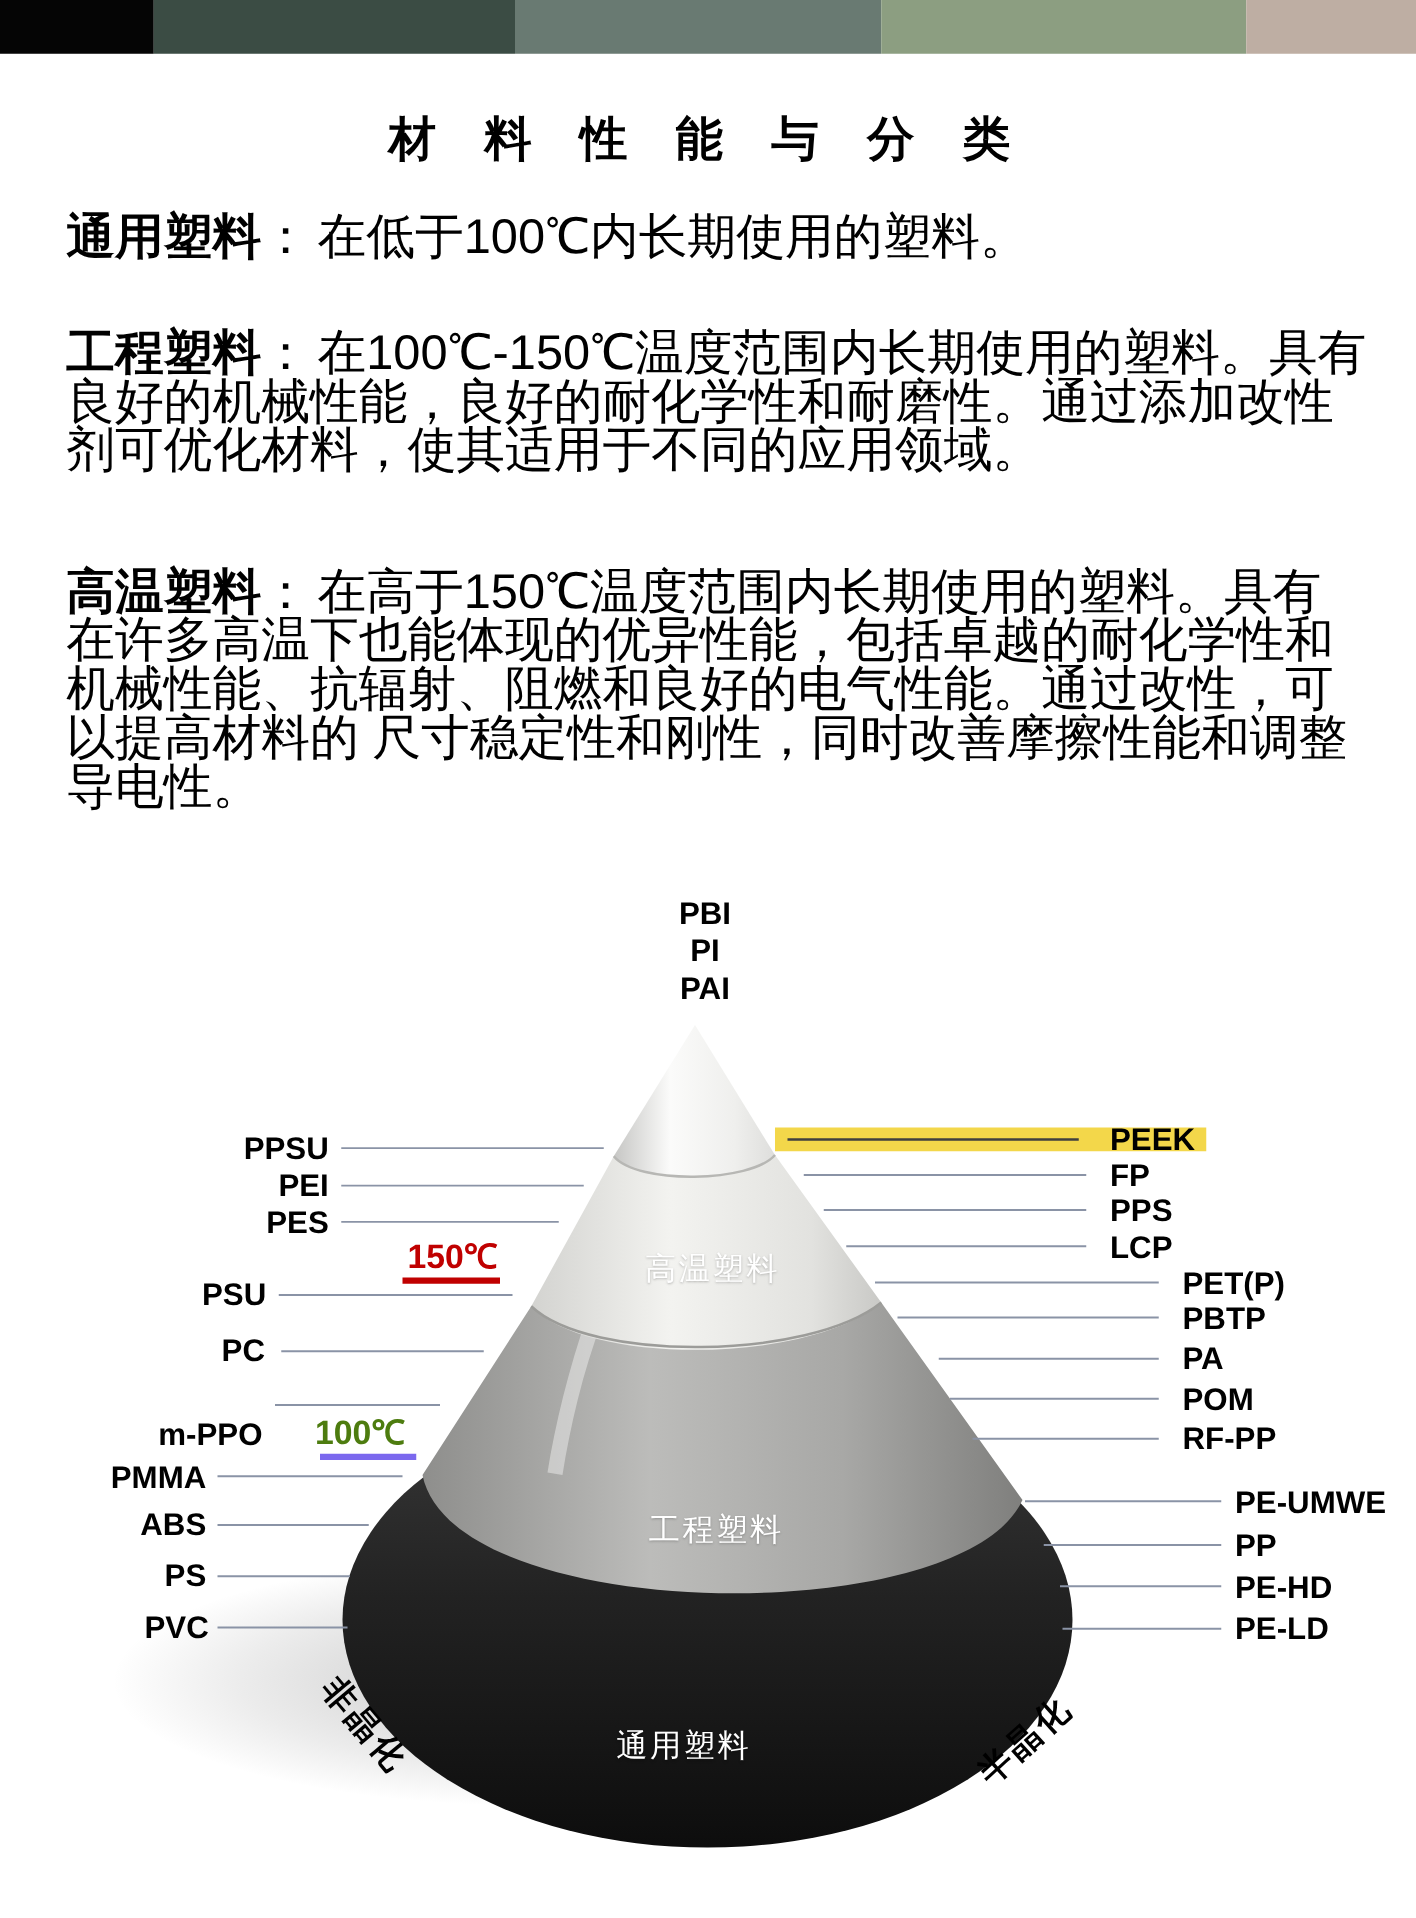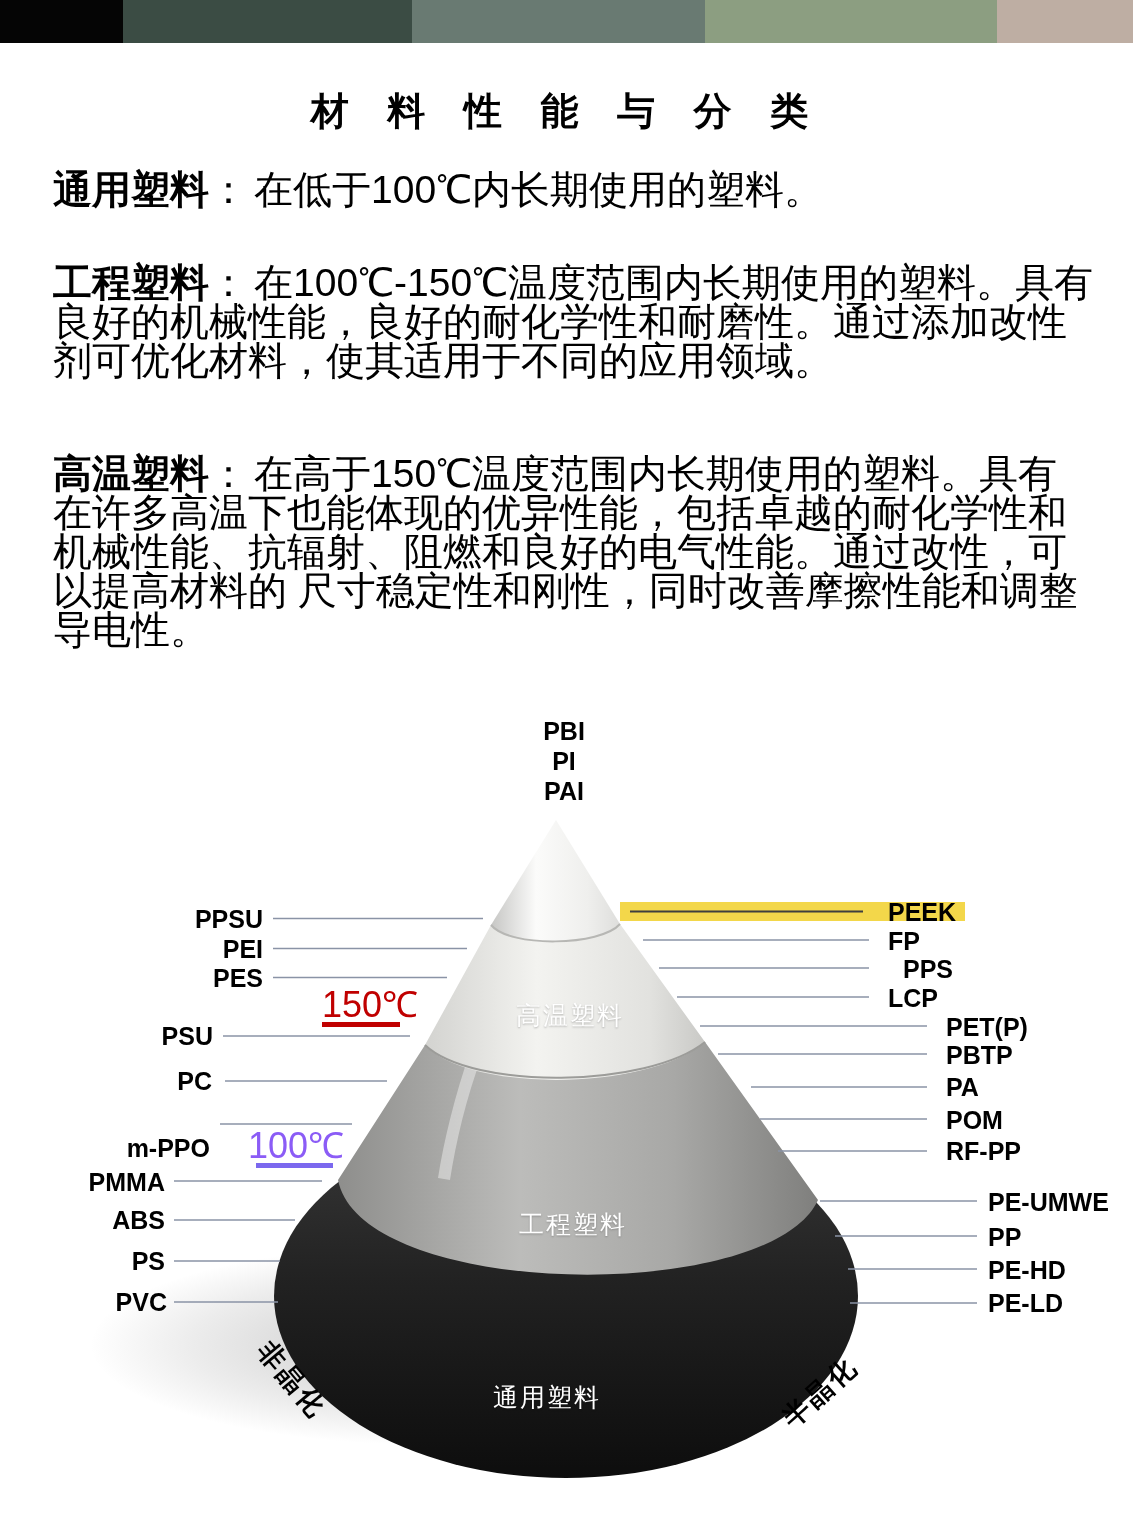--- a/index.html
+++ b/index.html
@@ -33,25 +33,25 @@
   .diagram{position:absolute;top:0;left:0;width:1133px;height:1516px;}
   .diagram svg{position:absolute;top:0;left:0;}
 
   .lbl{
     position:absolute;font-size:25px;line-height:30px;font-weight:700;
     white-space:nowrap;color:#000;
   }
   .lbl.toplbl{width:200px;text-align:center;}
   .lbl.leftlbl{text-align:right;}
   .templbl{
-    position:absolute;font-size:36px;line-height:30px;font-weight:400;
+    position:absolute;font-size:27px;line-height:30px;font-weight:700;
     width:80px;text-align:center;white-space:nowrap;
   }
   .t150{color:#c00000;}
-  .t100{color:#8b5cf6;}
+  .t100{color:#4d7c0f;}
   .layerlbl{
     position:absolute;width:200px;text-align:center;color:#ffffff;
     font-size:25px;line-height:30px;font-weight:400;letter-spacing:2px;
     text-shadow:0 1px 2px rgba(0,0,0,0.25);white-space:nowrap;
   }
   .axislbl{
     position:absolute;width:130px;text-align:center;color:#000;
     font-size:27px;line-height:30px;font-weight:700;letter-spacing:3px;white-space:nowrap;
   }
   .axisleft{transform:rotate(50deg);}
@@ -168,21 +168,21 @@
   <div class="lbl leftlbl" style="right:920px;top:1021px;">PSU</div>
   <div class="lbl leftlbl" style="right:921px;top:1066px;">PC</div>
   <div class="lbl leftlbl" style="right:923px;top:1109px;margin-top:24px;">m-PPO</div>
   <div class="lbl leftlbl" style="right:968px;top:1167px;">PMMA</div>
   <div class="lbl leftlbl" style="right:968px;top:1205px;">ABS</div>
   <div class="lbl leftlbl" style="right:968px;top:1246px;">PS</div>
   <div class="lbl leftlbl" style="right:966px;top:1287px;">PVC</div>
 
   <div class="lbl" style="left:888px;top:897px;">PEEK</div>
   <div class="lbl" style="left:888px;top:926px;">FP</div>
-  <div class="lbl" style="left:888px;top:954px;margin-left:15px;">PPS</div>
+  <div class="lbl" style="left:888px;top:954px;">PPS</div>
   <div class="lbl" style="left:888px;top:983px;">LCP</div>
   <div class="lbl" style="left:946px;top:1012px;">PET(P)</div>
   <div class="lbl" style="left:946px;top:1040px;">PBTP</div>
   <div class="lbl" style="left:946px;top:1072px;">PA</div>
   <div class="lbl" style="left:946px;top:1105px;">POM</div>
   <div class="lbl" style="left:946px;top:1136px;">RF-PP</div>
   <div class="lbl" style="left:988px;top:1187px;">PE-UMWE</div>
   <div class="lbl" style="left:988px;top:1222px;">PP</div>
   <div class="lbl" style="left:988px;top:1255px;">PE-HD</div>
   <div class="lbl" style="left:988px;top:1288px;">PE-LD</div>

